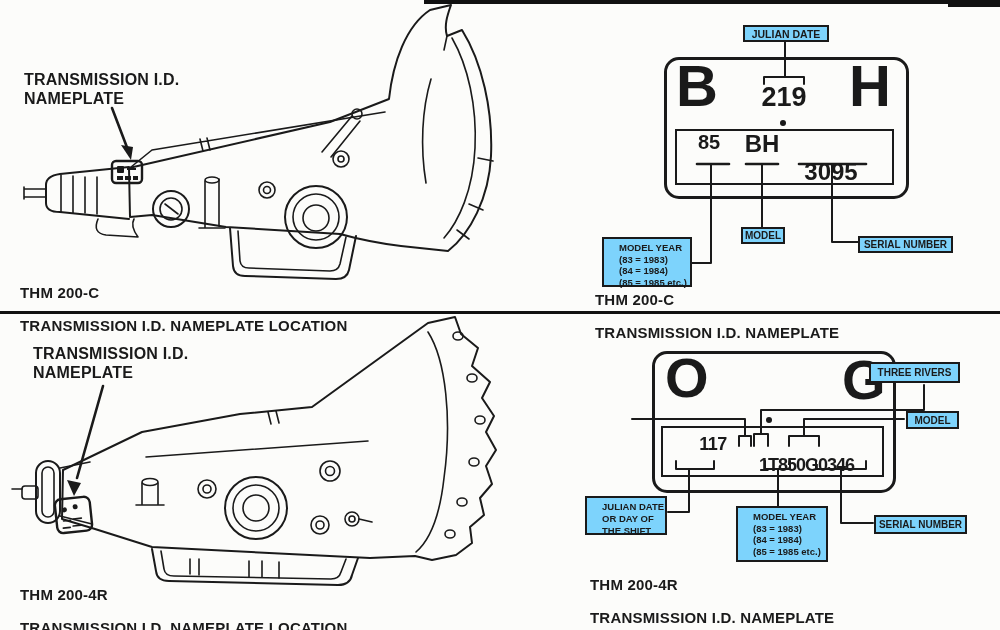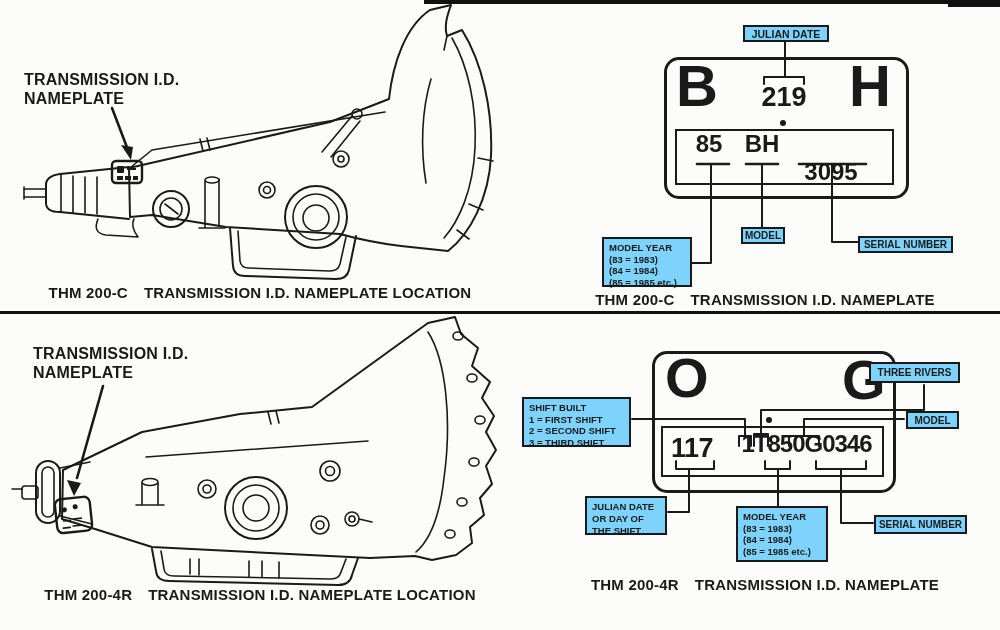--- a/index.html
+++ b/index.html
@@ -7,26 +7,26 @@
     position:relative;width:1000px;height:630px;background:#fcfcfa;
     font-family:"Liberation Sans","DejaVu Sans",sans-serif;color:#1a1a1a;
     overflow:hidden;
   }
   .abs{position:absolute;}
   svg{position:absolute;left:0;top:0;overflow:visible;}
   .ink-stroke{stroke:#1a1a1a;fill:none;stroke-width:2;stroke-linecap:round;stroke-linejoin:round;}
   .thin{stroke-width:1.6;}
   .fill-ink{fill:#1a1a1a;stroke:none;}
   .pointer-label{font-size:16px;font-weight:bold;line-height:19px;letter-spacing:.2px;white-space:nowrap;}
-  .caption{font-weight:bold;font-size:15px;display:flex;justify-content:center;gap:16px;white-space:nowrap;letter-spacing:.2px;}
+  .caption{font-weight:bold;font-size:15px;display:flex;justify-content:center;gap:16px;white-space:nowrap;letter-spacing:.2px;flex-direction:column;}
   .plate-outer{border:3px solid #1a1a1a;border-radius:15px;background:transparent;}
   .plate-inner{border:2px solid #1a1a1a;background:transparent;}
   .callout-box{border:2px solid #1a1a1a;background:#7dd3fc;font-weight:bold;box-sizing:border-box;}
   .callout-center{display:flex;align-items:center;justify-content:center;text-align:center;}
-  .callout-lines{padding:3px 4px 2px 5px;font-size:9.5px;line-height:11.5px;white-space:nowrap;}
+  .callout-lines{padding:3px 4px 2px 15px;font-size:9.5px;line-height:11.5px;white-space:nowrap;}
   .big-letter{font-weight:bold;line-height:1;}
   .plate-value{font-weight:bold;text-align:center;line-height:1;}
   .bar{background:#111;}
 </style>
 </head>
 <body>
 
 <div id="canvas">
 
   <div class="abs bar" style="left:424px;top:0;width:576px;height:4px;"></div>
@@ -106,21 +106,21 @@
     </g>
     <circle cx="783" cy="123" r="3" class="fill-ink"></circle>
   </svg>
 
   <div class="abs plate-outer" style="left:664px;top:57px;width:239px;height:136px;"></div>
   <div class="abs plate-inner" style="left:675px;top:129px;width:215px;height:52px;"></div>
 
   <div class="abs big-letter" style="left:676px;top:57px;font-size:58px;">B</div>
   <div class="abs big-letter" style="left:849px;top:57px;font-size:58px;">H</div>
   <div class="abs plate-value" style="left:754px;top:84px;width:60px;font-size:27px;">219</div>
-  <div class="abs plate-value" style="left:690px;top:132px;width:38px;font-size:24px;">85</div>
+  <div class="abs plate-value" style="left:690px;top:132px;width:38px;font-size:20px;">85</div>
   <div class="abs plate-value" style="left:743px;top:132px;width:38px;font-size:24px;">BH</div>
   <div class="abs plate-value" style="left:795px;top:132px;width:72px;font-size:24px;margin-top:28px;">3095</div>
 
   <div class="abs callout-box callout-center" style="left:743px;top:25px;width:86px;height:17px;font-size:10.5px;">JULIAN DATE</div>
 
   <div class="abs callout-box callout-lines" style="left:602px;top:237px;width:90px;height:50px;">
     <div>MODEL YEAR</div>
     <div>(83 = 1983)</div>
     <div>(84 = 1984)</div>
     <div>(85 = 1985 etc.)</div>
@@ -213,29 +213,23 @@
       <path d="M841,469 V523 H873"></path>
     </g>
     <circle cx="769" cy="420" r="3" class="fill-ink"></circle>
   </svg>
 
   <div class="abs plate-outer" style="left:652px;top:351px;width:238px;height:136px;"></div>
   <div class="abs plate-inner" style="left:661px;top:426px;width:219px;height:47px;"></div>
 
   <div class="abs big-letter" style="left:665px;top:350px;font-size:56px;">O</div>
   <div class="abs big-letter" style="left:842px;top:352px;font-size:56px;">G</div>
-  <div class="abs plate-value" style="left:669px;top:435px;width:46px;font-size:27px;letter-spacing:-0.5px;">117</div>
-  <div class="abs plate-value" style="left:735px;top:432px;width:143px;font-size:24px;letter-spacing:-1px;">1T850G0346</div>
-
-  <div class="abs callout-box callout-lines" style="left:522px;top:397px;width:109px;height:50px;">
-    <div>SHIFT BUILT</div>
-    <div>1 = FIRST SHIFT</div>
-    <div>2 = SECOND SHIFT</div>
-    <div>3 = THIRD SHIFT</div>
-  </div>
+  <div class="abs plate-value" style="left:690px;top:435px;width:46px;font-size:18px;letter-spacing:-0.5px;">117</div>
+  <div class="abs plate-value" style="left:735px;top:456px;width:143px;font-size:18px;letter-spacing:-1px;">1T850G0346</div>
+
 
   <div class="abs callout-box callout-center" style="left:869px;top:362px;width:91px;height:21px;font-size:10px;">THREE RIVERS</div>
   <div class="abs callout-box callout-center" style="left:906px;top:411px;width:53px;height:18px;font-size:10px;">MODEL</div>
 
   <div class="abs callout-box callout-lines" style="left:585px;top:496px;width:82px;height:39px;line-height:12px;">
     <div>JULIAN DATE</div>
     <div>OR DAY OF</div>
     <div>THE SHIFT</div>
   </div>
 

